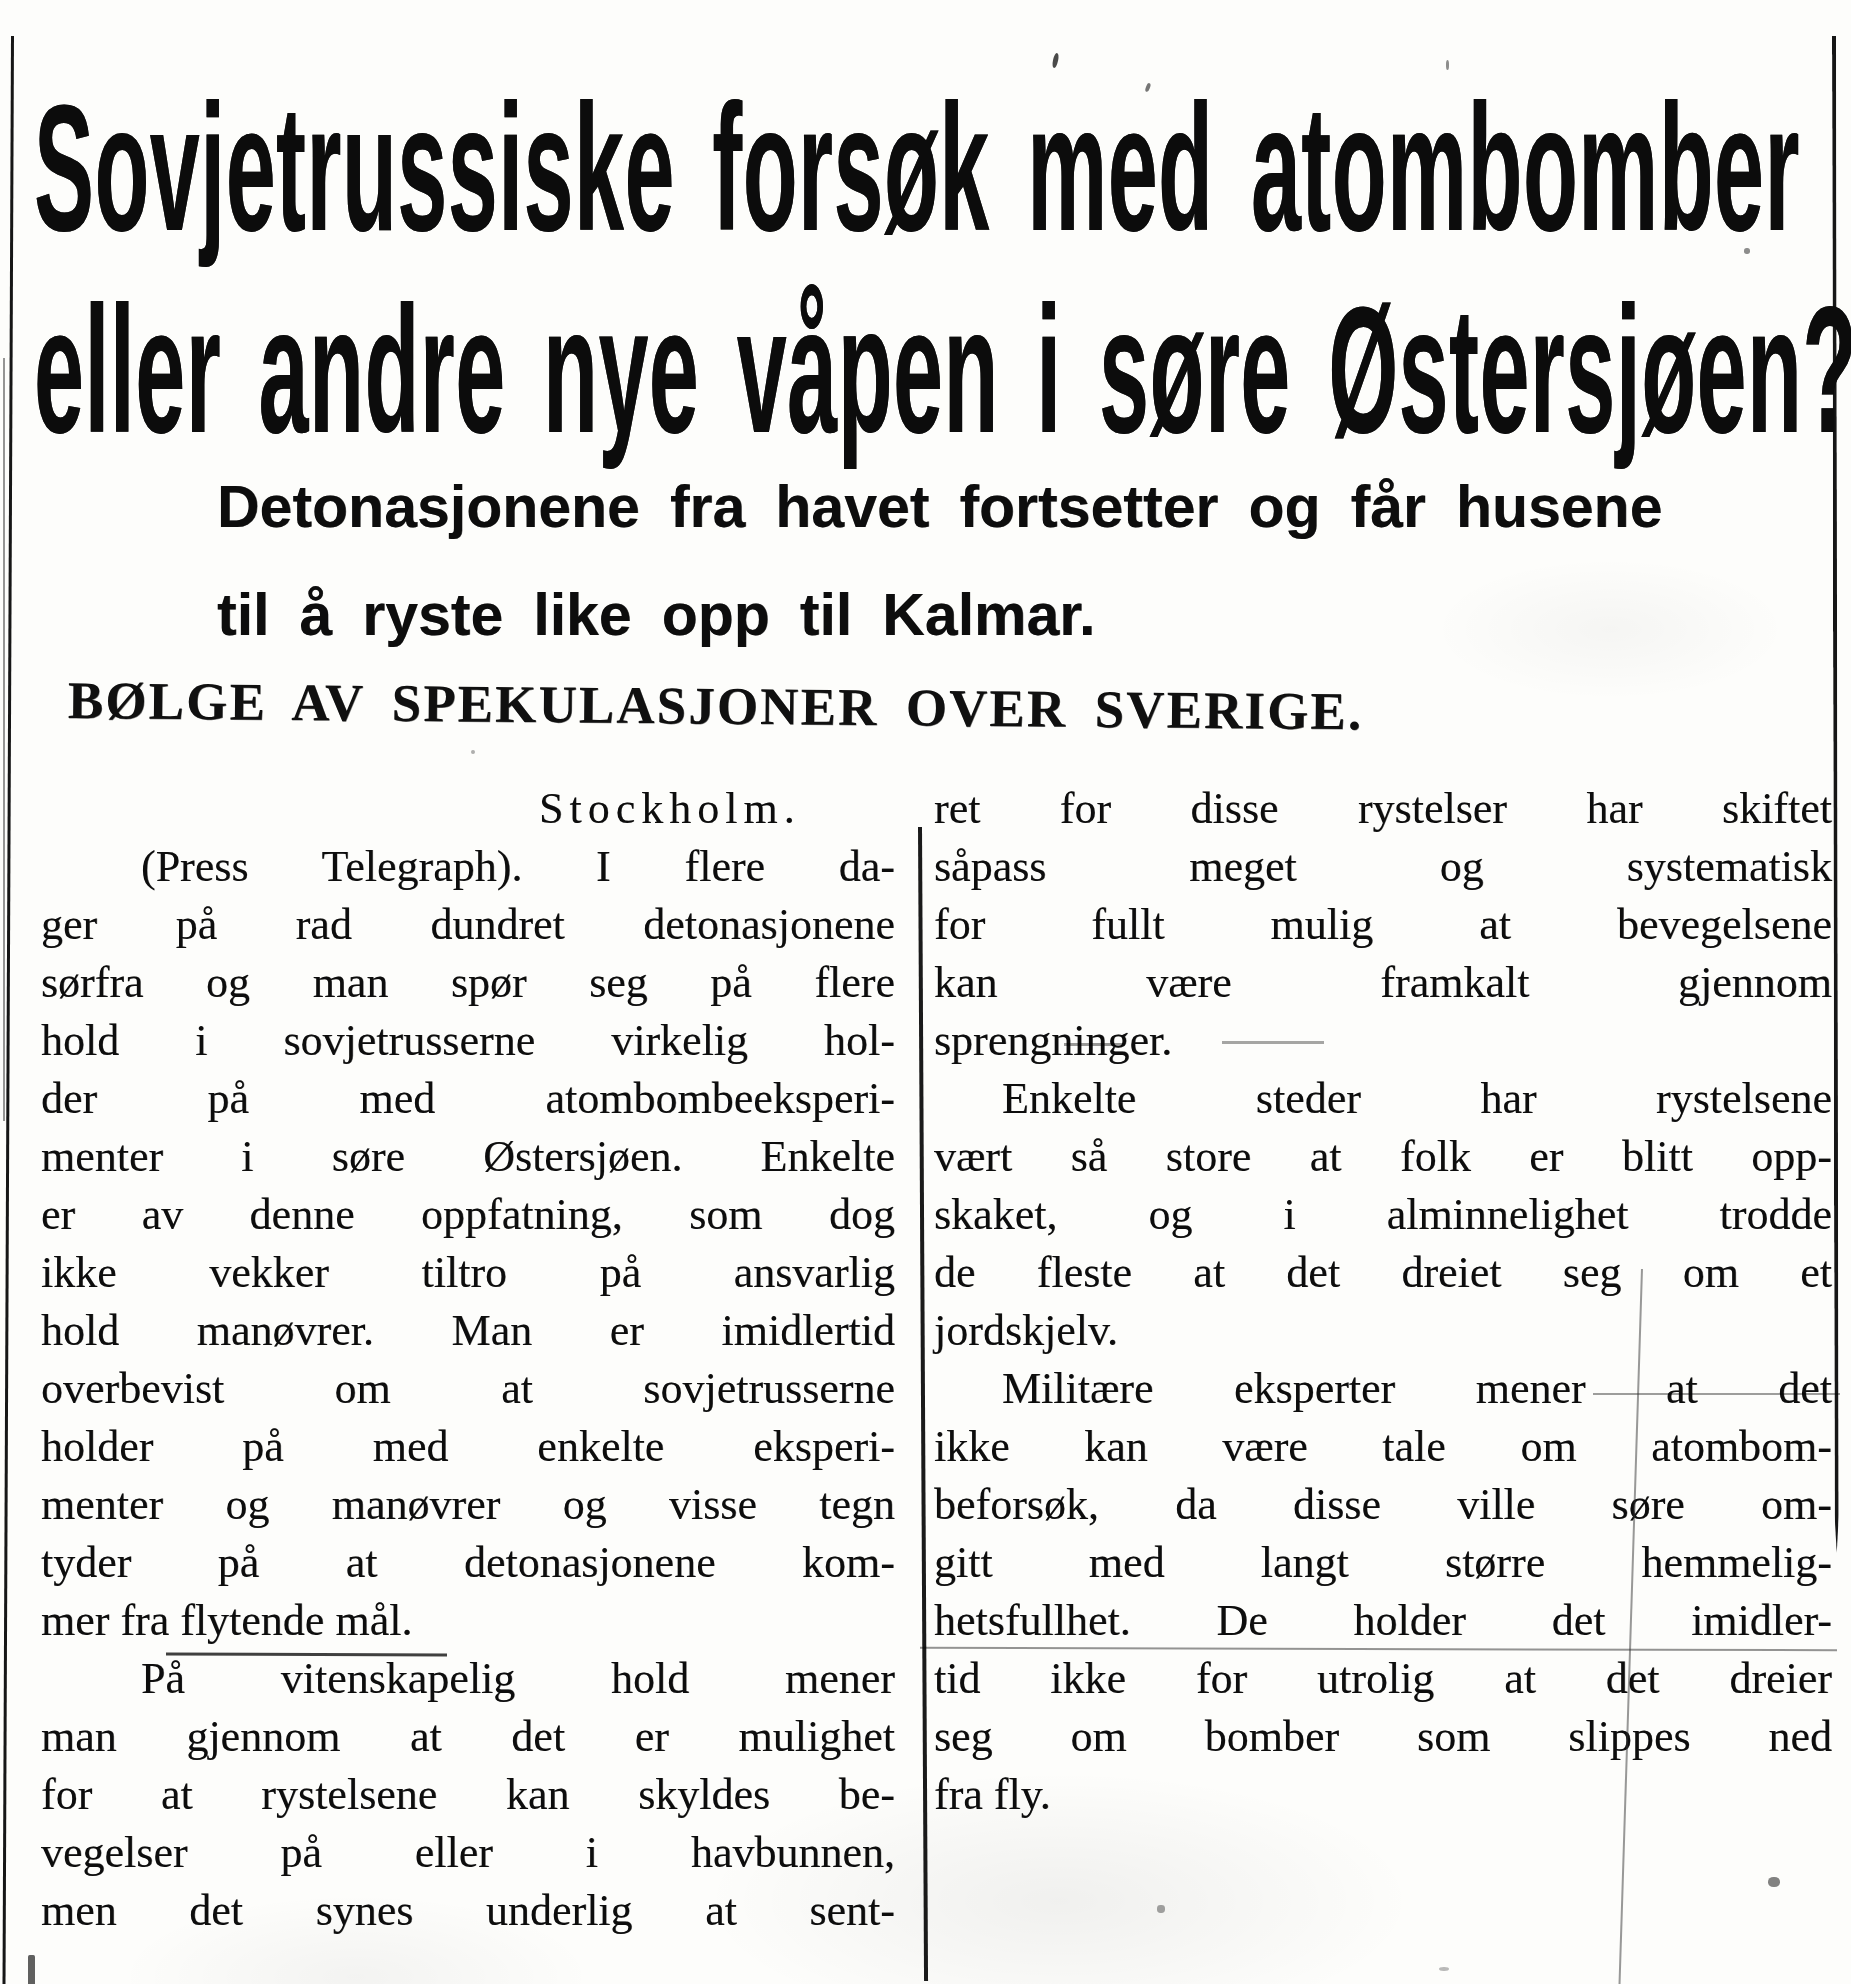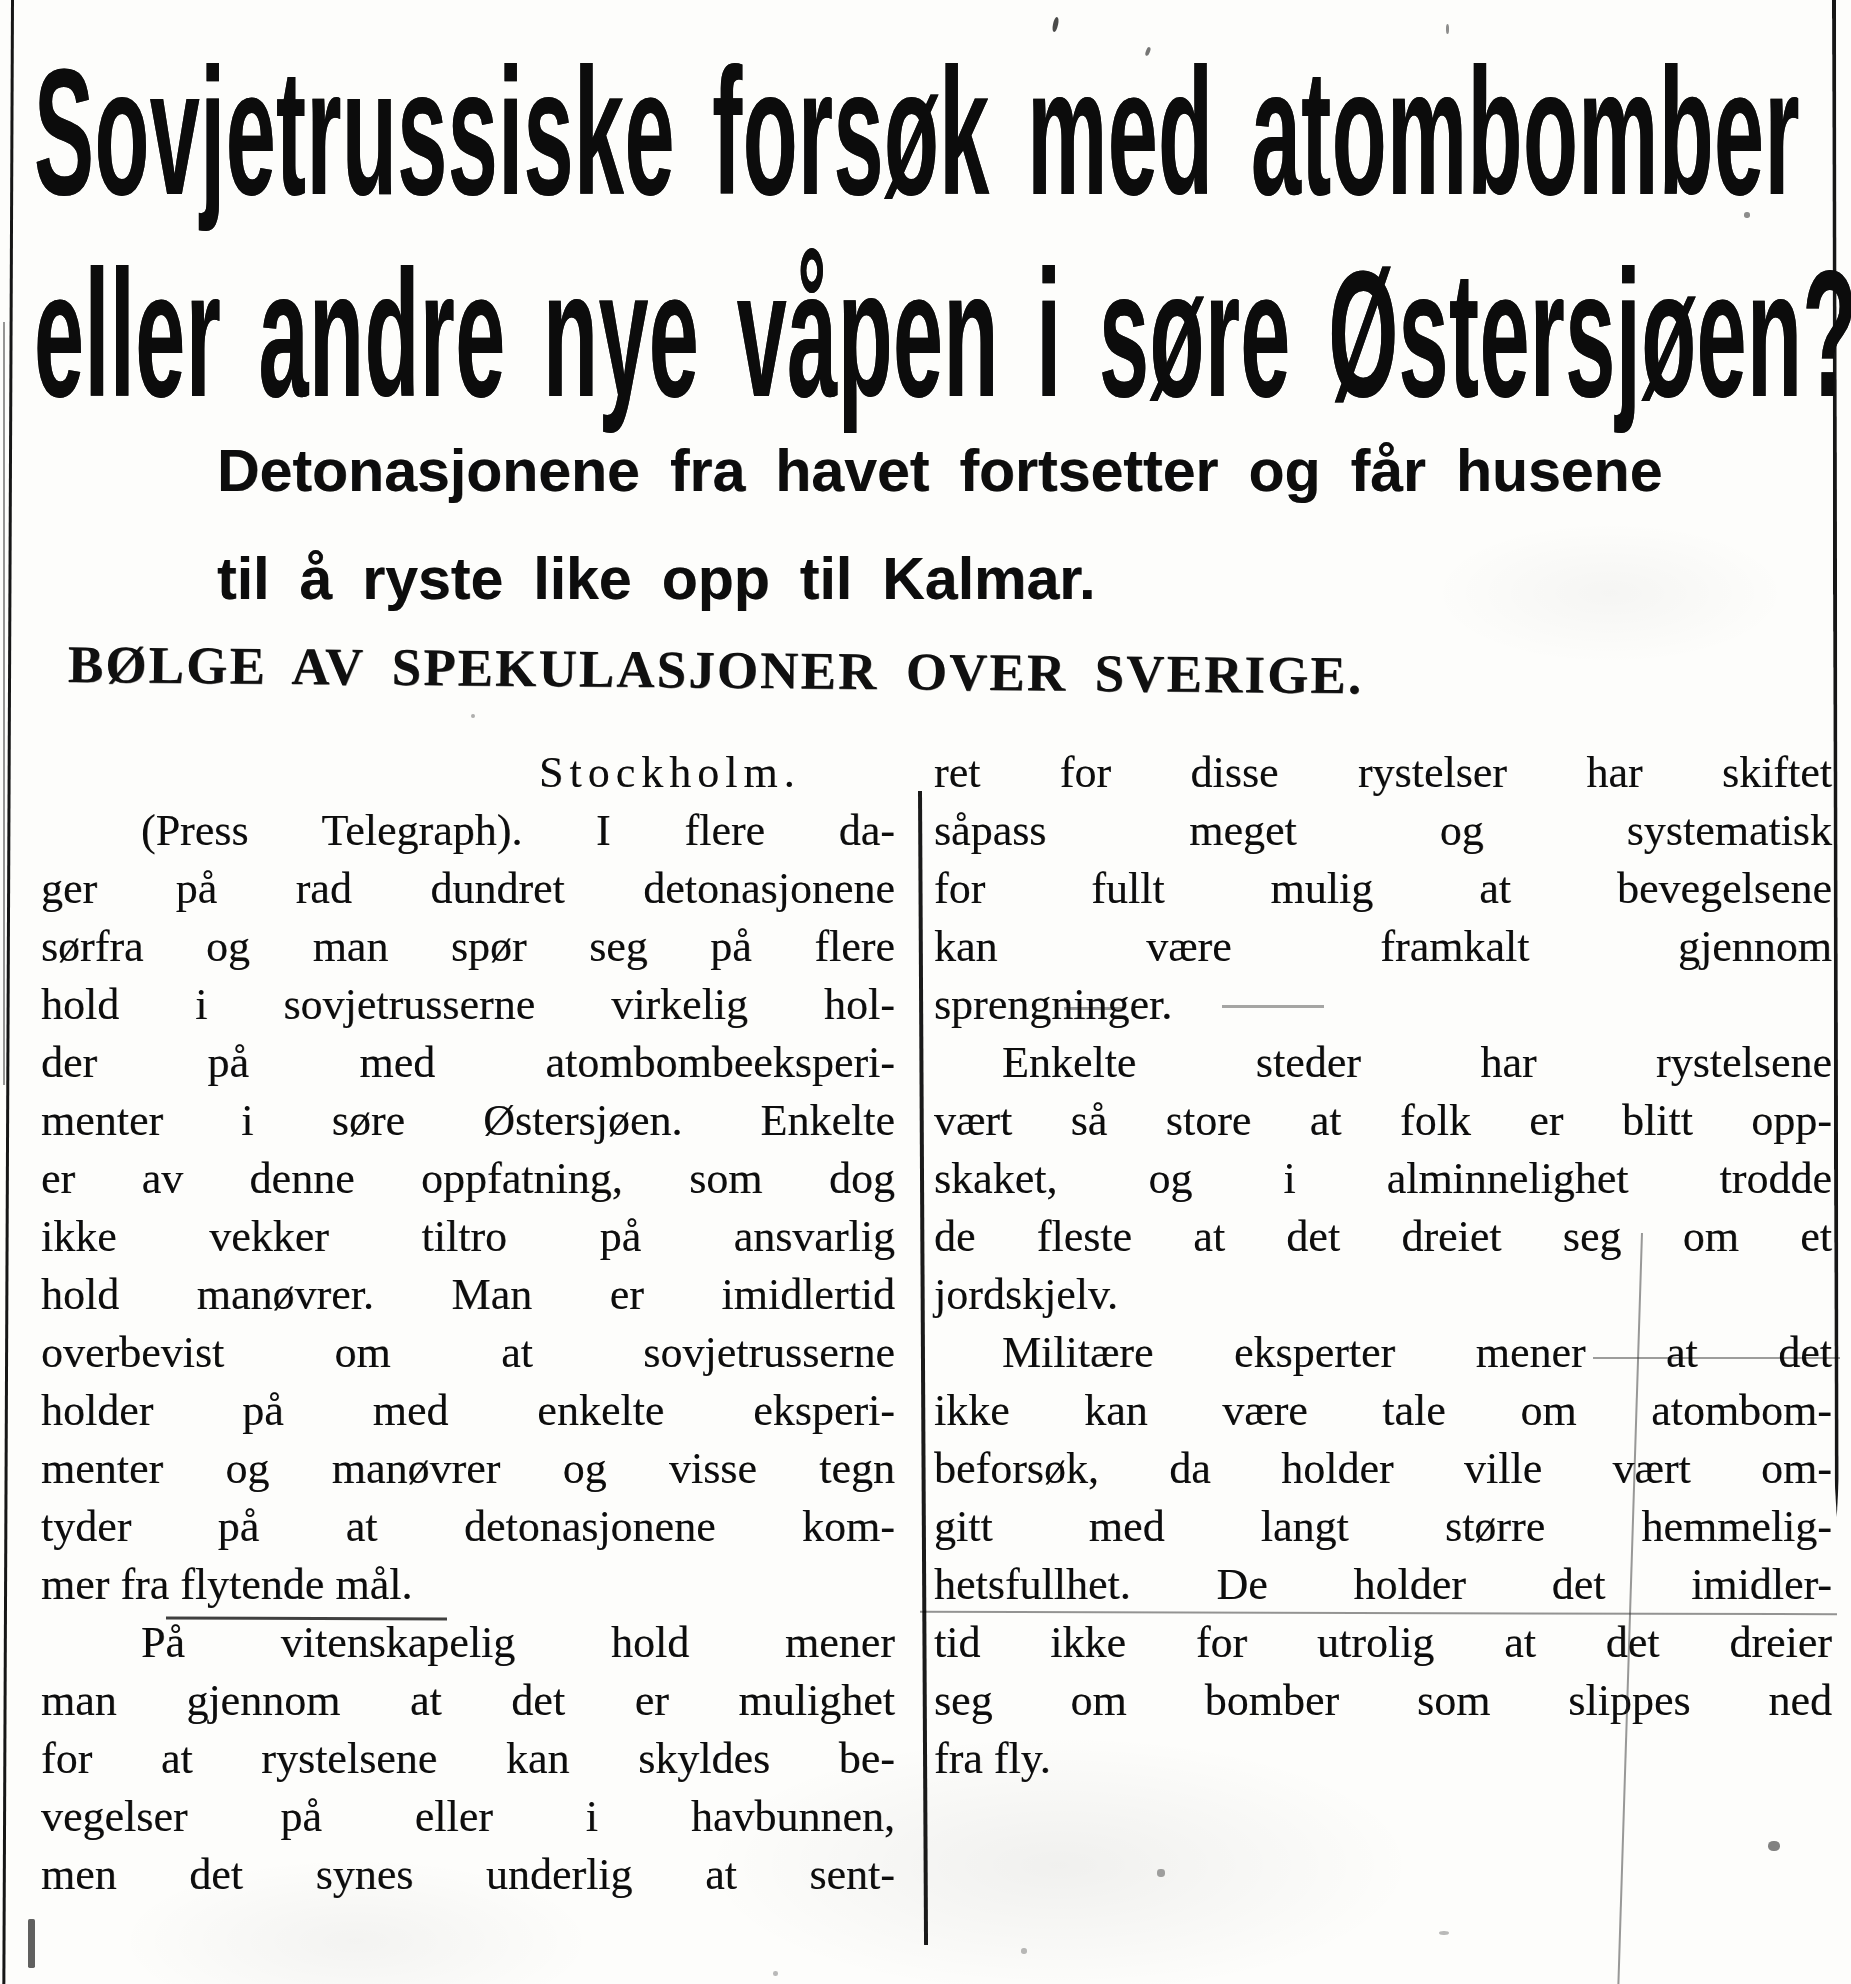--- a/index.html
+++ b/index.html
@@ -11,20 +11,21 @@
     font-family:"Liberation Serif", serif;
     color:#0e0e0e;
   }
   .page{
     position:absolute;inset:0;
     background:
       radial-gradient(ellipse 509px 186px at 1059px 1865px, rgba(0,0,0,0.05), rgba(0,0,0,0) 70%),
       radial-gradient(ellipse 339px 119px at 356px 1941px, rgba(0,0,0,0.04), rgba(0,0,0,0) 70%),
       radial-gradient(ellipse 254px 102px at 1610px 593px, rgba(0,0,0,0.03), rgba(0,0,0,0) 70%),
       #fdfdfb;
+    margin-top: 36px;
   }
   
   .rule{position:absolute;background:#161616;}
   .rule-left{left:11px;top:0;width:3.4px;height:1985px;transform:rotate(0.25deg);transform-origin:top left;}
   .rule-left2{left:3.4px;top:322px;width:1.7px;height:763px;opacity:.45;}
   .rule-right{left:1832px;top:0;width:4.2px;height:1517px;transform:rotate(-0.1deg);transform-origin:top left;
               clip-path:polygon(0 0,100% 0,100% 97.5%,50% 100%,0 97.5%);}
   .rule-divider{left:918px;top:791px;width:4.2px;height:1154px;transform:rotate(-0.3deg);transform-origin:top center;background:#1a1a1a;}
   .crease{position:absolute;background:#000;}
   .crease-a{left:166px;top:1617px;width:281px;height:2.5px;opacity:.75;transform:rotate(0.2deg);}
@@ -146,21 +147,21 @@
     <div class="bl">for fullt mulig at bevegelsene</div>
     <div class="bl">kan være framkalt gjennom</div>
     <div class="bl bl-left">sprengninger.</div>
     <div class="bl ind-sm">Enkelte steder har rystelsene</div>
     <div class="bl">vært så store at folk er blitt opp-</div>
     <div class="bl">skaket, og i alminnelighet trodde</div>
     <div class="bl">de fleste at det dreiet seg om et</div>
     <div class="bl bl-left">jordskjelv.</div>
     <div class="bl ind-sm">Militære eksperter mener at det</div>
     <div class="bl">ikke kan være tale om atombom-</div>
-    <div class="bl">beforsøk,  da holder ville vært om-</div>
+    <div class="bl">beforsøk,  da disse ville søre om-</div>
     <div class="bl">gitt  med langt større hemmelig-</div>
     <div class="bl">hetsfullhet. De holder det imidler-</div>
     <div class="bl">tid ikke for utrolig at det dreier</div>
     <div class="bl">seg om bomber som slippes ned</div>
     <div class="bl bl-left">fra fly.</div>
   </div>
 
   <div class="crease crease-a"></div>
   <div class="crease crease-b"></div>
   <div class="crease crease-c"></div>

